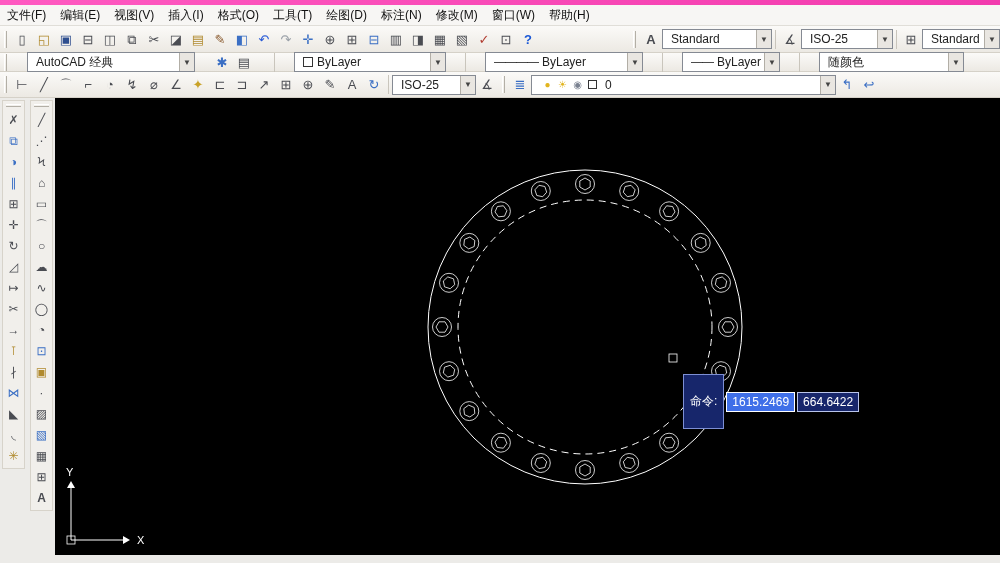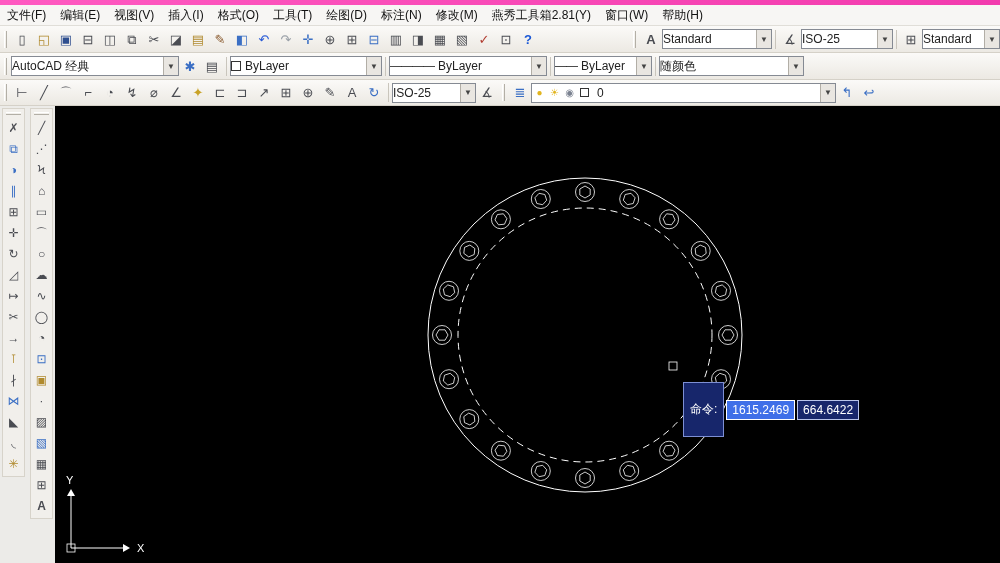--- a/index.html
+++ b/index.html
@@ -7,32 +7,32 @@
     font-family:"Liberation Sans", sans-serif; background:#ecebe8; }
 
   .titlebar-strip { height:5px; background:linear-gradient(90deg,#ff5ac1,#f23bae); }
 
   .menubar { height:21px; background:#f7f6f4; border-bottom:1px solid #e0ded8;
     display:flex; align-items:center; padding-left:0; font-size:12px; color:#111; }
   .menu-item { padding:2px 7px; white-space:nowrap; cursor:default; }
 
   .toolbar { display:flex; align-items:center;
     background:linear-gradient(#fbfaf8,#ece9e3); border-bottom:1px solid #d5d1c8; }
-  .tb1 { height:27px; } .tb2 { height:27px; } .tb3 { height:26px; }
+  .tb1 { height:27px; } .tb2 { height:19px;gap:16px; } .tb3 { height:26px; }
   .handle { width:3px; height:17px; border-left:1px solid #fff; border-right:1px solid #b3afa6; margin:0 4px; flex:none; }
   .sep { width:1px; height:19px; background:#c9c5bc; margin:0 3px; flex:none; }
   .spacer { flex:1; }
 
   .icon-btn { width:22px; height:22px; border:none; background:transparent;
     display:flex; align-items:center; justify-content:center; padding:0; flex:none; }
   .glyph { font-size:13px; line-height:1; color:#4a4c52; }
   .iconslot { display:flex; align-items:center; }
 
   .combo { height:20px; background:#fff; border:1px solid #858a93;
-    display:flex; align-items:center; font-size:12px; padding-left:0;
+    display:flex; align-items:center; font-size:12px; padding-left:8px;
     color:#222; flex:none; overflow:hidden; white-space:nowrap; }
   .combo .arrow { margin-left:auto; width:15px; height:100%; background:#e9e6e1;
     border-left:1px solid #b2aea6; display:flex; align-items:center; justify-content:center;
     font-size:8px; color:#444; flex:none; }
   .w-style1{width:110px} .w-style2{width:92px} .w-style3{width:78px}
   .w-workspace{width:168px} .w-color{width:152px} .w-ltype{width:158px}
   .w-lweight{width:98px} .w-pstyle{width:145px}
   .w-dim{width:84px} .w-layer{width:305px}
 
   .swatch-sm { width:10px; height:10px; background:#fff; border:1px solid #333; margin-right:4px; flex:none; }
@@ -74,21 +74,20 @@
   <div class="menubar">
       <span class="menu-item">文件(F)</span>
       <span class="menu-item">编辑(E)</span>
       <span class="menu-item">视图(V)</span>
       <span class="menu-item">插入(I)</span>
       <span class="menu-item">格式(O)</span>
       <span class="menu-item">工具(T)</span>
       <span class="menu-item">绘图(D)</span>
       <span class="menu-item">标注(N)</span>
       <span class="menu-item">修改(M)</span>
-      <span class="menu-item">燕秀工具箱2.81(Y)</span>
       <span class="menu-item">窗口(W)</span>
       <span class="menu-item">帮助(H)</span>
     </div>
 
   <div class="toolbar tb1">
     <div class="handle"></div>
     <div class="iconslot">
         <button class="icon-btn">
           <span class="glyph">▯</span>
         </button>

